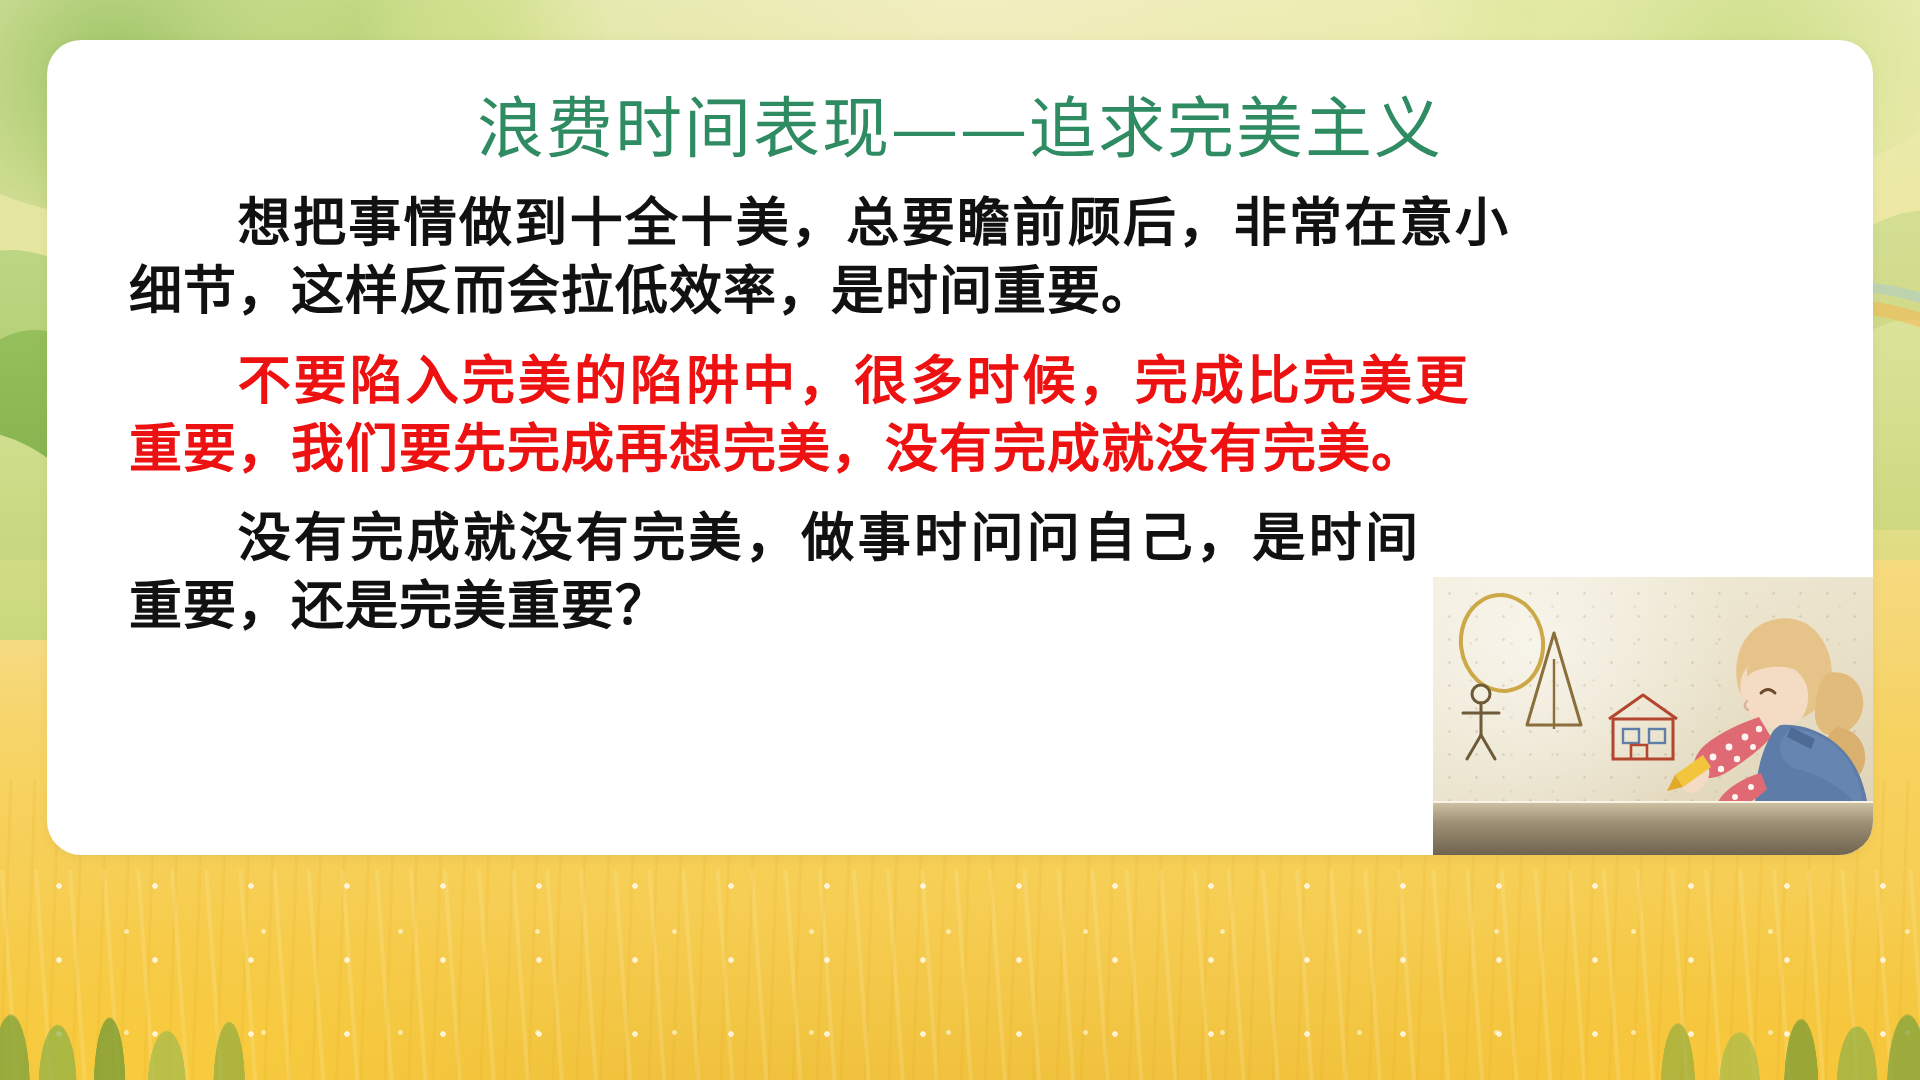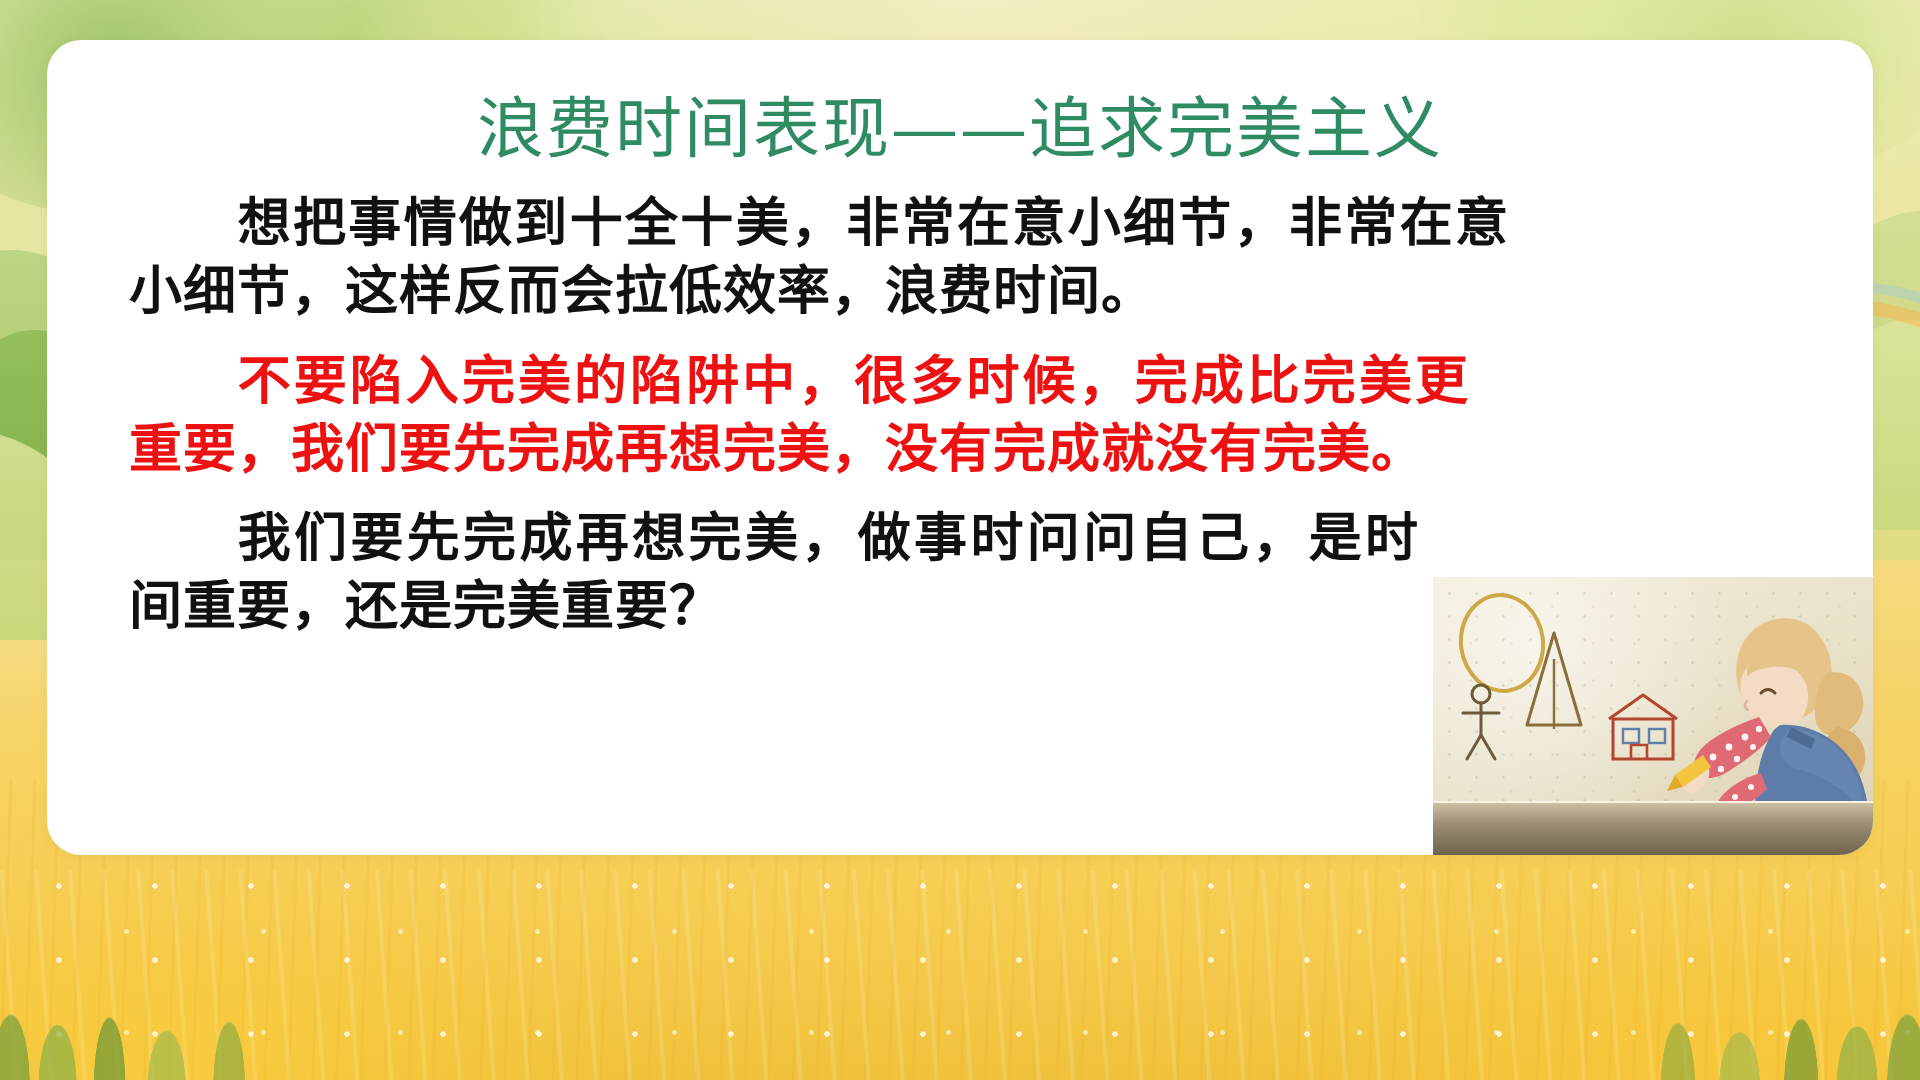--- a/index.html
+++ b/index.html
@@ -306,25 +306,25 @@
     <div class="daisies"></div>
     <div class="grass grass-l"></div>
     <div class="grass grass-r"></div>
   </div>
 
   <div class="card">
 
     <h1 class="slide-title" style="color: rgb(46, 139, 98);">浪费时间表现——追求完美主义</h1>
 
     <div class="body-block">
-      <p class="para black p1" style="color: rgb(17, 17, 17);">想把事情做到十全十美，非常在意小细节，非常在意小细节，这样反而会拉低效率，浪费时间。</p>
+      <p class="para black p1" style="color: rgb(17, 17, 17);">想把事情做到十全十美，总要瞻前顾后，非常在意小细节，这样反而会拉低效率，是时间重要。</p>
 
       <p class="para red p2" style="color: rgb(238, 17, 17);">不要陷入完美的陷阱中，很多时候，完成比完美更重要，我们要先完成再想完美，没有完成就没有完美。</p>
 
-      <p class="para black p3" style="color: rgb(17, 17, 17);">我们要先完成再想完美，做事时问问自己，是时间重要，还是完美重要？</p>
+      <p class="para black p3" style="color: rgb(17, 17, 17);">没有完成就没有完美，做事时问问自己，是时间重要，还是完美重要？</p>
     </div>
 
     <div class="photo">
       <div class="photo-inner">
 
         <div class="paper">
           <div class="paper-speck"></div>
         </div>
 
         <div class="d-circle"></div>

